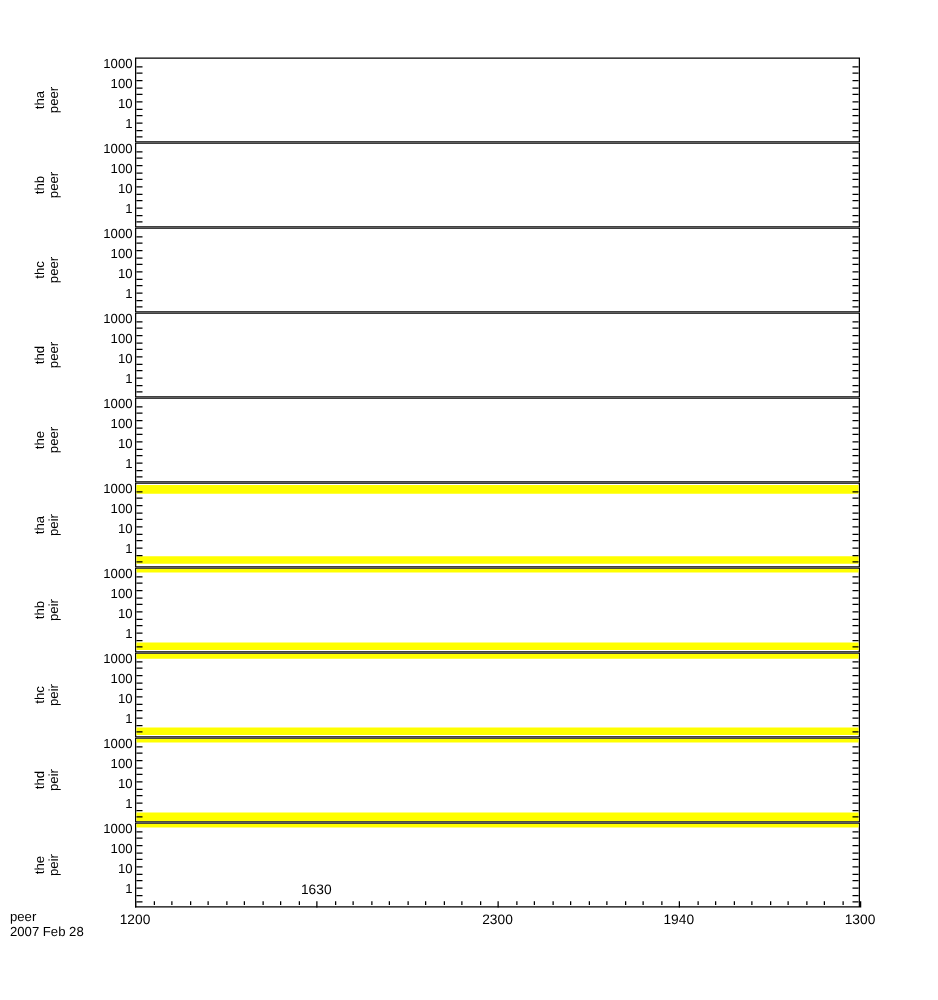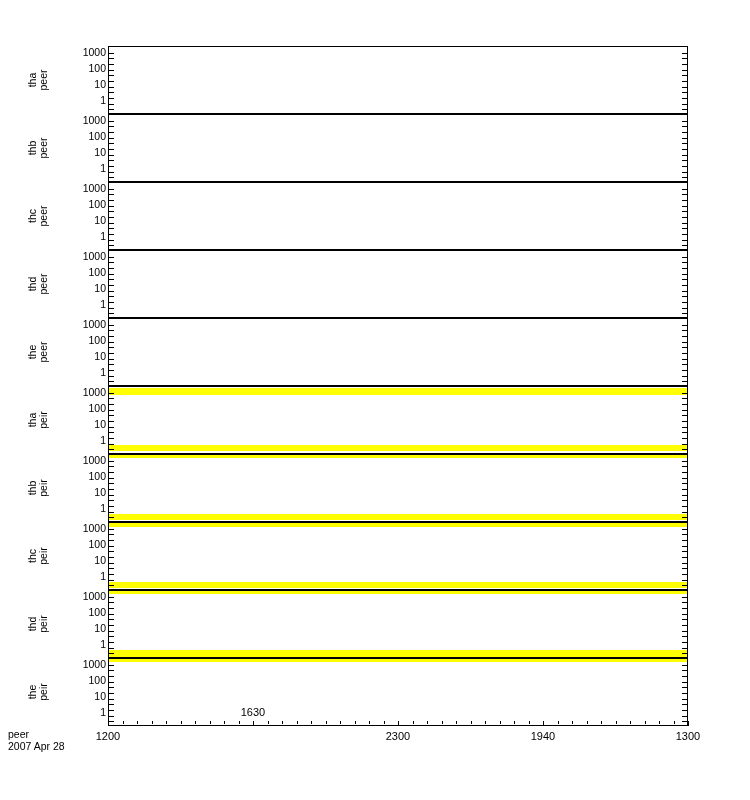--- a/index.html
+++ b/index.html
@@ -488,16 +488,16 @@
       <div class="tickmark" style="left: 615.5px; top: 721px; width: 1px; height: 3px;"></div>
       <div class="tickmark" style="left: 630px; top: 721px; width: 1px; height: 3px;"></div>
       <div class="tickmark" style="left: 644.5px; top: 721px; width: 1px; height: 3px;"></div>
       <div class="tickmark" style="left: 659px; top: 721px; width: 1px; height: 3px;"></div>
       <div class="tickmark" style="left: 673.5px; top: 721px; width: 1px; height: 3px;"></div>
       <div class="tickmark" style="left: 688px; top: 721px; width: 1px; height: 5px;"></div>
     </div>
 
   <div id="xaxis-caption" style="top: 728px;">
     <div>peer</div>
-    <div>2007 Apr 28</div>
+    <div>2007 Feb 28</div>
   </div>
 
 </div>
 
 </body></html>

